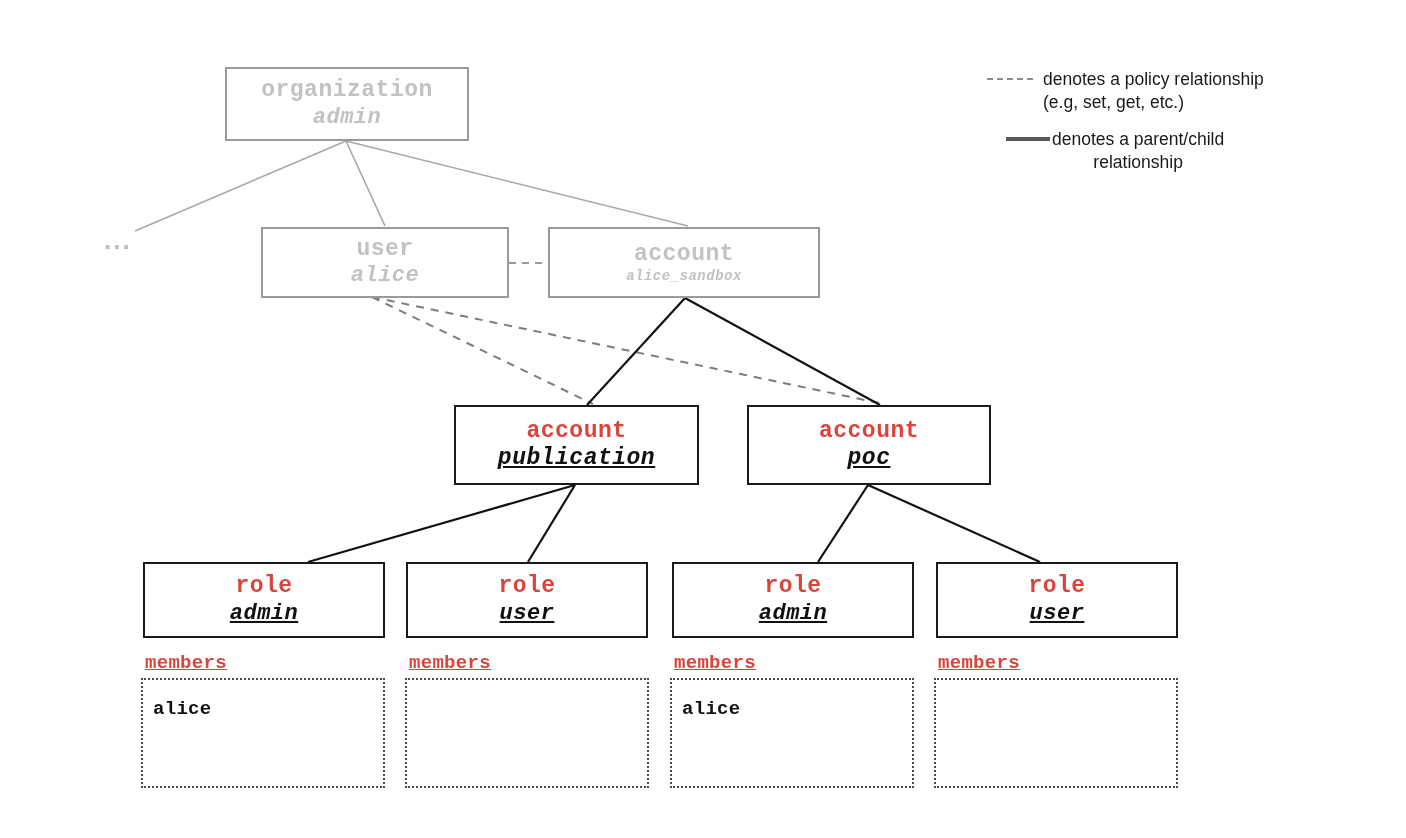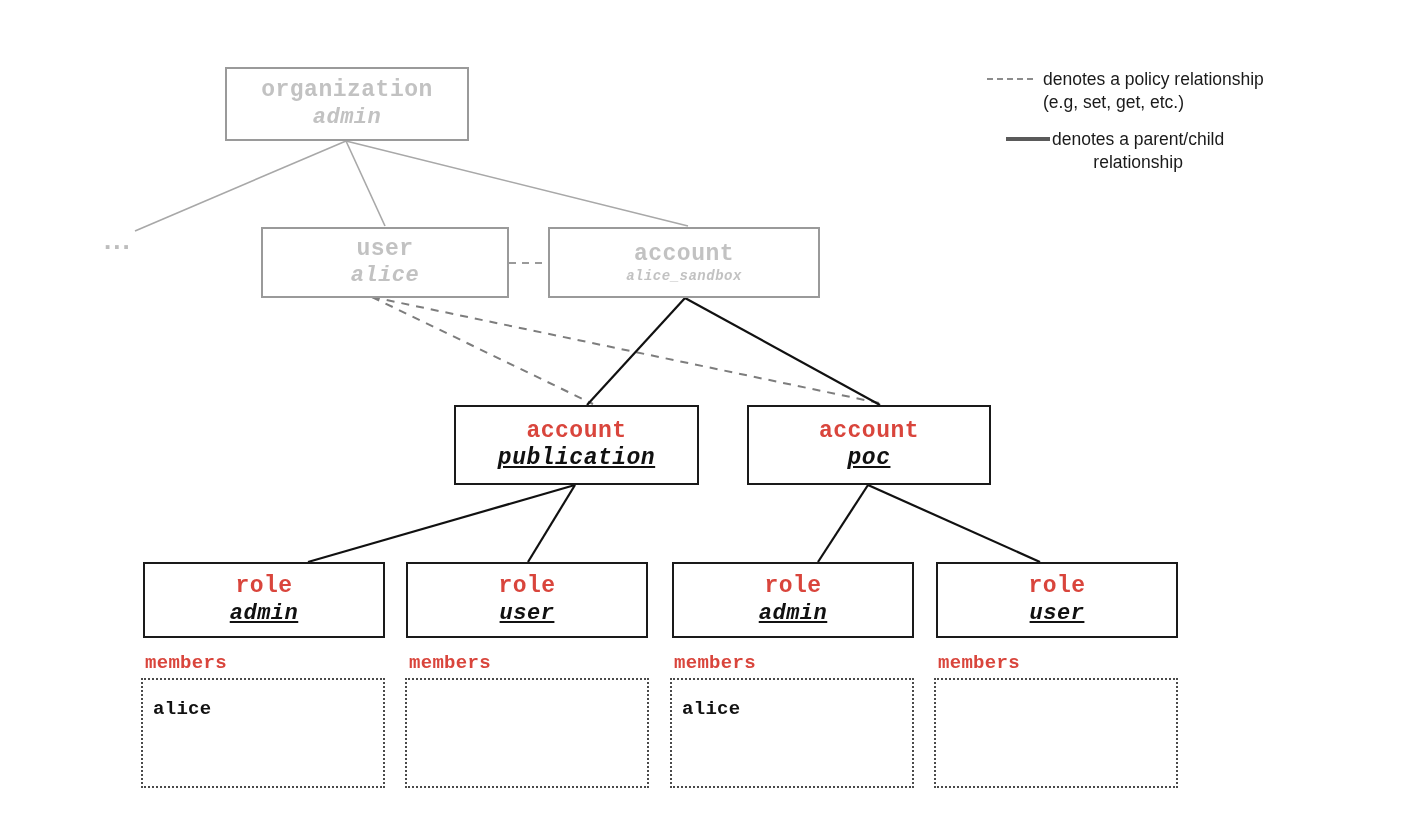--- a/index.html
+++ b/index.html
@@ -74,20 +74,21 @@
     position: absolute;
   }
   .members-label {
     font-family: "Liberation Mono", "DejaVu Sans Mono", monospace;
     font-weight: bold;
     font-size: 19px;
     color: #d9453c;
     letter-spacing: .3px;
     margin-left: 4px;
     margin-bottom: 4px;
+    text-decoration: underline;
   }
   .members-box {
     box-sizing: border-box;
     border: 2px dotted #4a4a4a;
     background: #ffffff;
     padding: 18px 10px 10px 10px;
   }
   .members-box .member {
     font-family: "Liberation Mono", "DejaVu Sans Mono", monospace;
     font-weight: bold;

